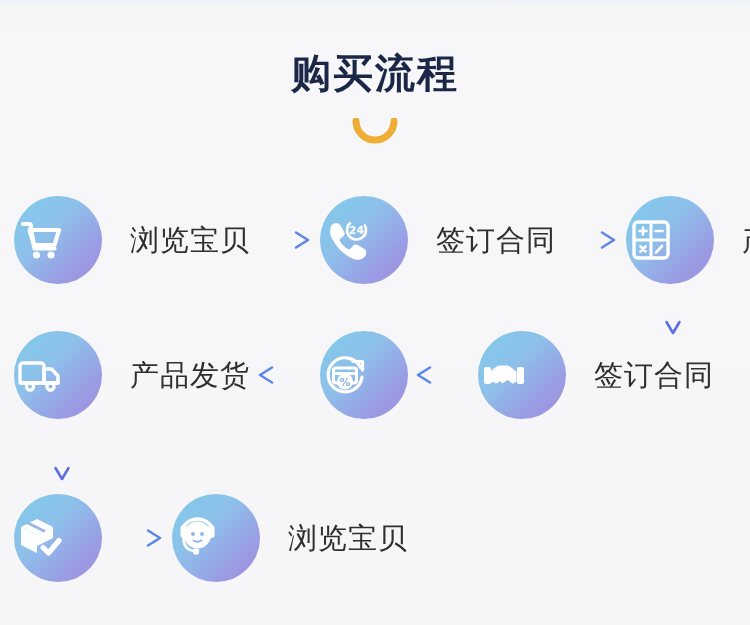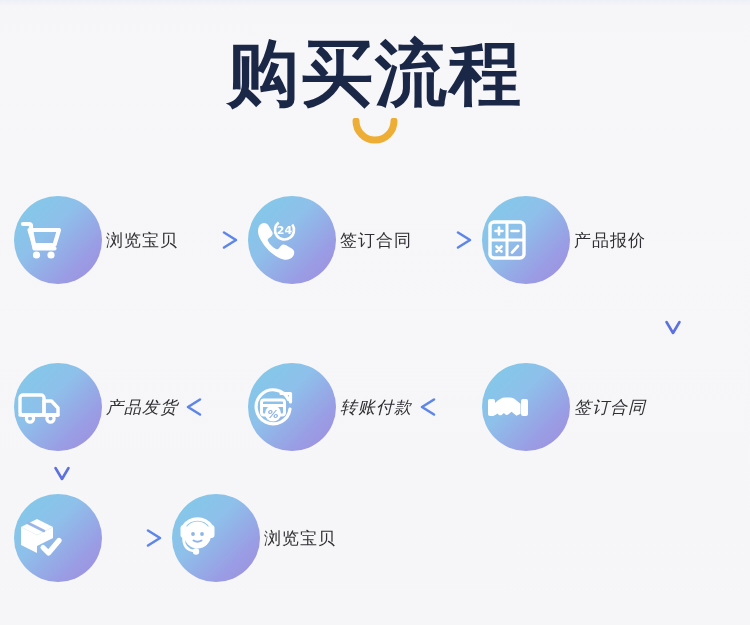--- a/index.html
+++ b/index.html
@@ -27,21 +27,21 @@
   
   .title-block {
     position: absolute;
     top: 42px;
     left: 0;
     width: 750px;
     text-align: center;
   }
   .page-title {
     font-family: "DejaVu Sans", "Liberation Sans", sans-serif;
-    font-size: 72px;
+    font-size: 40px;
     line-height: 62px;
     font-weight: bold;
     letter-spacing: 2px;
     color: #1b2747;
     margin: 0;
   }
   .smile-arc {
     margin: 14px auto 0 auto;
     width: 48px;
     height: 26px;
@@ -50,21 +50,21 @@
   
   .flow-row {
     position: absolute;
     left: 0;
     width: 750px;
     height: 96px;
     display: flex;
     align-items: center;
   }
   #row-1 { top: 192px; }
-  #row-2 { top: 359px; font-style: italic; }
+  #row-2 { top: 327px; }
   #row-3 { top: 490px; }
 
   .step {
     display: flex;
     align-items: center;
     flex: 0 0 auto;
   }
 
   .bubble {
     width: 88px;
@@ -73,25 +73,25 @@
     background: linear-gradient(135deg, #7fcbe9 0%, #8ec0ea 40%, #9a9ce4 75%, #9f8ede 100%);
     display: flex;
     align-items: center;
     justify-content: flex-start;
     flex: 0 0 auto;
   }
   .bubble svg { display: block; }
 
   .step-label {
     font-family: "DejaVu Sans", "Liberation Sans", sans-serif;
-    font-size: 17px;
+    font-size: 29px;
     line-height: 30px;
     color: #2f2f33;
     white-space: nowrap;
-    margin-left: 4px;
+    margin-left: 28px;
     letter-spacing: 1px;
   }
 
   
   .arrow-h {
     width: 58px;
     height: 26px;
     flex: 0 0 auto;
     margin: 0 6px;
   }
@@ -227,21 +227,20 @@
       <div class="bubble">
         <svg width="52" height="52" viewBox="0 0 52 52">
           <path d="M40.5 18.5 A17 17 0 1 0 42 28" fill="none" stroke="#ffffff" stroke-width="3.2" stroke-linecap="round"></path>
           <path d="M33 12.5 H42.5 V21" fill="none" stroke="#ffffff" stroke-width="3.2" stroke-linecap="round" stroke-linejoin="round"></path>
           <rect x="13.5" y="19" width="23" height="15" rx="2.5" fill="none" stroke="#ffffff" stroke-width="3"></rect>
           <path d="M13.5 24.5 H36.5" stroke="#ffffff" stroke-width="3"></path>
           <circle cx="25" cy="32.5" r="8" fill="#ffffff"></circle>
           <text x="25" y="37" text-anchor="middle" font-family="DejaVu Sans, sans-serif" font-size="11" font-weight="bold" fill="#8fb4e8">%</text>
         </svg>
       </div>
-      <div class="step-label">转账付款</div>
     </div>
 
     <svg class="arrow-h" viewBox="0 0 58 26">
       <defs>
         <linearGradient id="gL2b" x1="1" y1="0" x2="0" y2="0">
           <stop offset="0%" stop-color="#c9e6f6"></stop>
             <stop offset="100%" stop-color="#5d86e8"></stop>
         </linearGradient>
       </defs>
       <path d="M54 13 H6" stroke="url(#gL2b)" stroke-width="2.6" fill="none"></path>

